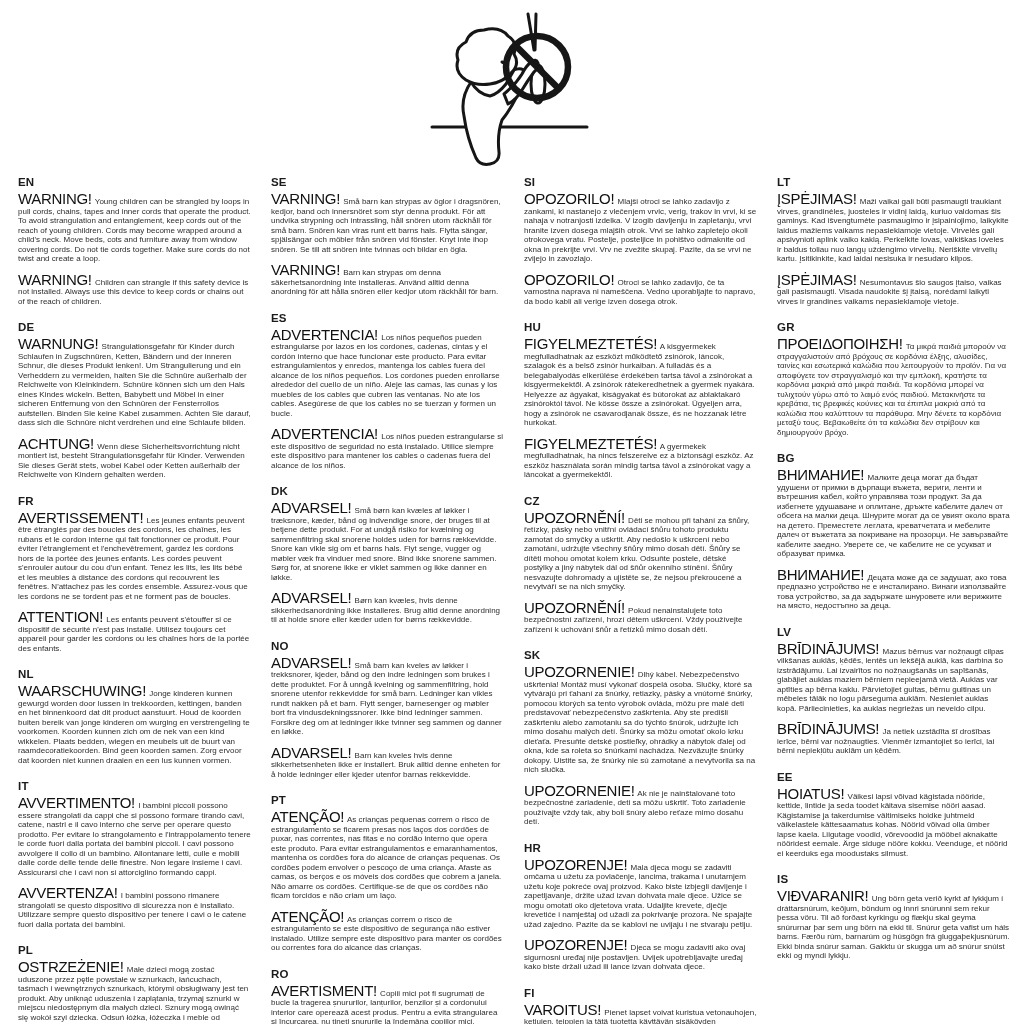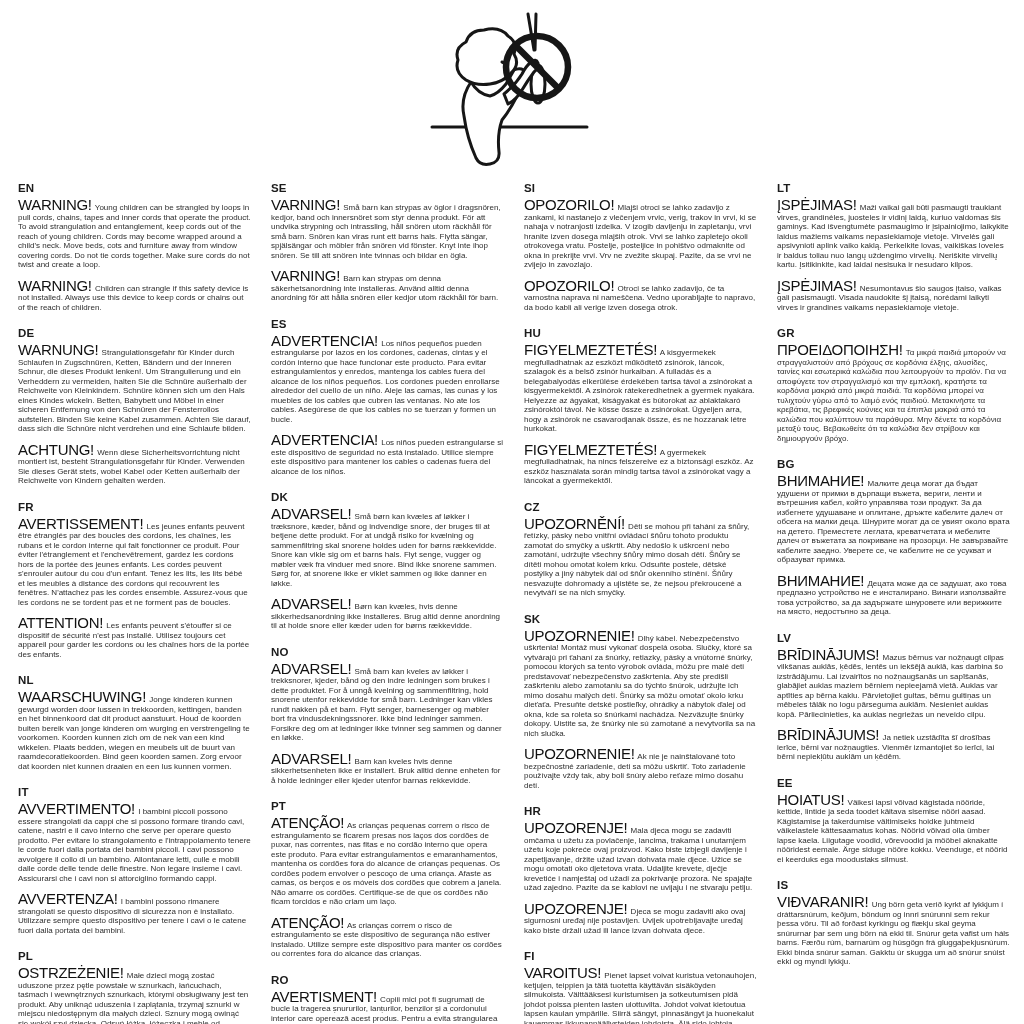--- a/index.html
+++ b/index.html
@@ -17,21 +17,21 @@
   #columns{
     position:absolute;left:18px;top:174px;width:992px;
     display:grid;grid-template-columns:repeat(4,1fr);column-gap:20px;
   }
   .col{min-width:0;}
   .block{margin:0 0 15px 0;}
   .lang-code{
     font-weight:bold;font-size:11.5px;color:#1b1b1b;
     margin:13px 0 3px 0;letter-spacing:.2px;
   }
-  .block:first-child .lang-code{margin-top:8px;}
+  .block:first-child .lang-code{margin-top:2px;}
   .warn{
     margin:0 0 8px 0;
     font-size:8px;line-height:9.5px;color:#2e2e2e;
     text-align:left;
   }
   .whead{
     font-weight:normal;font-size:15px;line-height:1;
     color:#111;letter-spacing:-0.3px;
     padding-right:1px;
   }
@@ -143,20 +143,21 @@
 
   <div class="block">
     <div class="lang-code">HU</div>
   <p class="warn"><span class="whead">FIGYELMEZTETÉS!</span><span> A kisgyermekek megfulladhatnak az eszközt működtető zsinórok, láncok, szalagok és a belső zsinór hurkaiban. A fulladás és a belegabalyodás elkerülése érdekében tartsa távol a zsinórokat a kisgyermekektől. A zsinórok rátekeredhetnek a gyermek nyakára. Helyezze az ágyakat, kiságyakat és bútorokat az ablaktakaró zsinóroktól távol. Ne kösse össze a zsinórokat. Ügyeljen arra, hogy a zsinórok ne csavarodjanak össze, és ne hozzanak létre hurkokat.</span></p>
         <p class="warn"><span class="whead">FIGYELMEZTETÉS!</span><span> A gyermekek megfulladhatnak, ha nincs felszerelve ez a biztonsági eszköz. Az eszköz használata során mindig tartsa távol a zsinórokat vagy a láncokat a gyermekektől.</span></p>
       </div>
 
   <div class="block">
     <div class="lang-code">CZ</div>
   <p class="warn"><span class="whead">UPOZORNĚNÍ!</span><span> Děti se mohou při tahání za šňůry, řetízky, pásky nebo vnitřní ovládací šňůru tohoto produktu zamotat do smyčky a uškrtit. Aby nedošlo k uškrcení nebo zamotání, udržujte všechny šňůry mimo dosah dětí. Šňůry se dítěti mohou omotat kolem krku. Odsuňte postele, dětské postýlky a jiný nábytek dál od šňůr okenního stínění. Šňůry nesvazujte dohromady a ujistěte se, že nejsou překroucené a nevytváří se na nich smyčky.</span></p>
+        <p class="warn"><span class="whead">UPOZORNĚNÍ!</span><span> Pokud nenainstalujete toto bezpečnostní zařízení, hrozí dětem uškrcení. Vždy používejte zařízení k uchování šňůr a řetízků mimo dosah dětí.</span></p>
       </div>
 
   <div class="block">
     <div class="lang-code">SK</div>
   <p class="warn"><span class="whead">UPOZORNENIE!</span><span> Dlhý kábel. Nebezpečenstvo uškrtenia! Montáž musí vykonať dospelá osoba. Slučky, ktoré sa vytvárajú pri ťahaní za šnúrky, retiazky, pásky a vnútorné šnúrky, pomocou ktorých sa tento výrobok ovláda, môžu pre malé deti predstavovať nebezpečenstvo zaškrtenia. Aby ste predišli zaškrteniu alebo zamotaniu sa do týchto šnúrok, udržujte ich mimo dosahu malých detí. Šnúrky sa môžu omotať okolo krku dieťaťa. Presuňte detské postieľky, ohrádky a nábytok ďalej od okna, kde sa roleta so šnúrkami nachádza. Nezväzujte šnúrky dokopy. Uistite sa, že šnúrky nie sú zamotané a nevytvorila sa na nich slučka.</span></p>
         <p class="warn"><span class="whead">UPOZORNENIE!</span><span> Ak nie je nainštalované toto bezpečnostné zariadenie, deti sa môžu uškrtiť. Toto zariadenie používajte vždy tak, aby boli šnúry alebo reťaze mimo dosahu detí.</span></p>
       </div>
 
   <div class="block">
     <div class="lang-code">HR</div>

